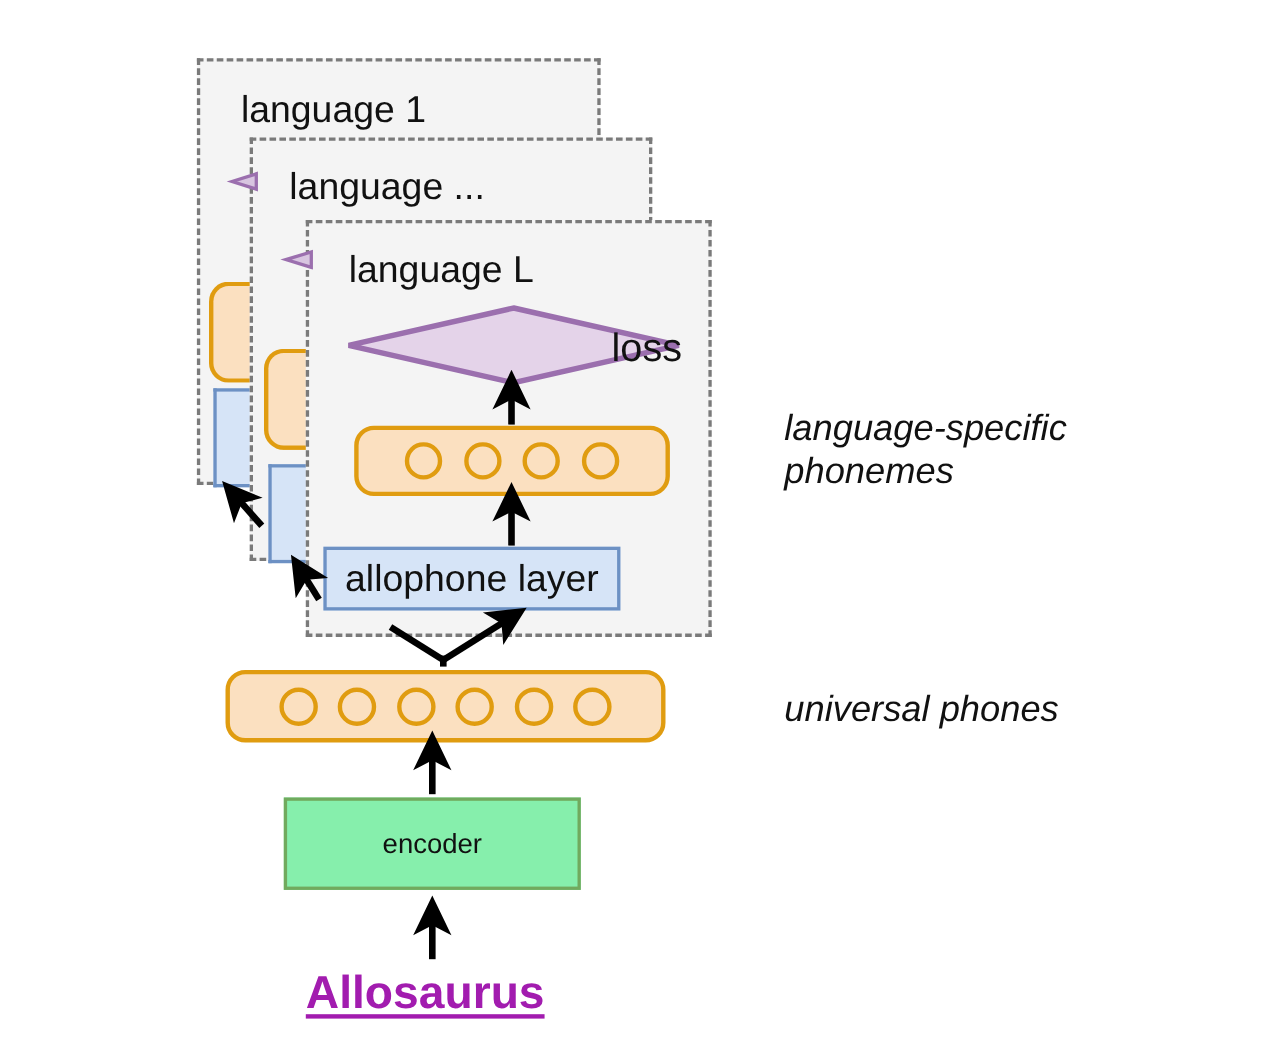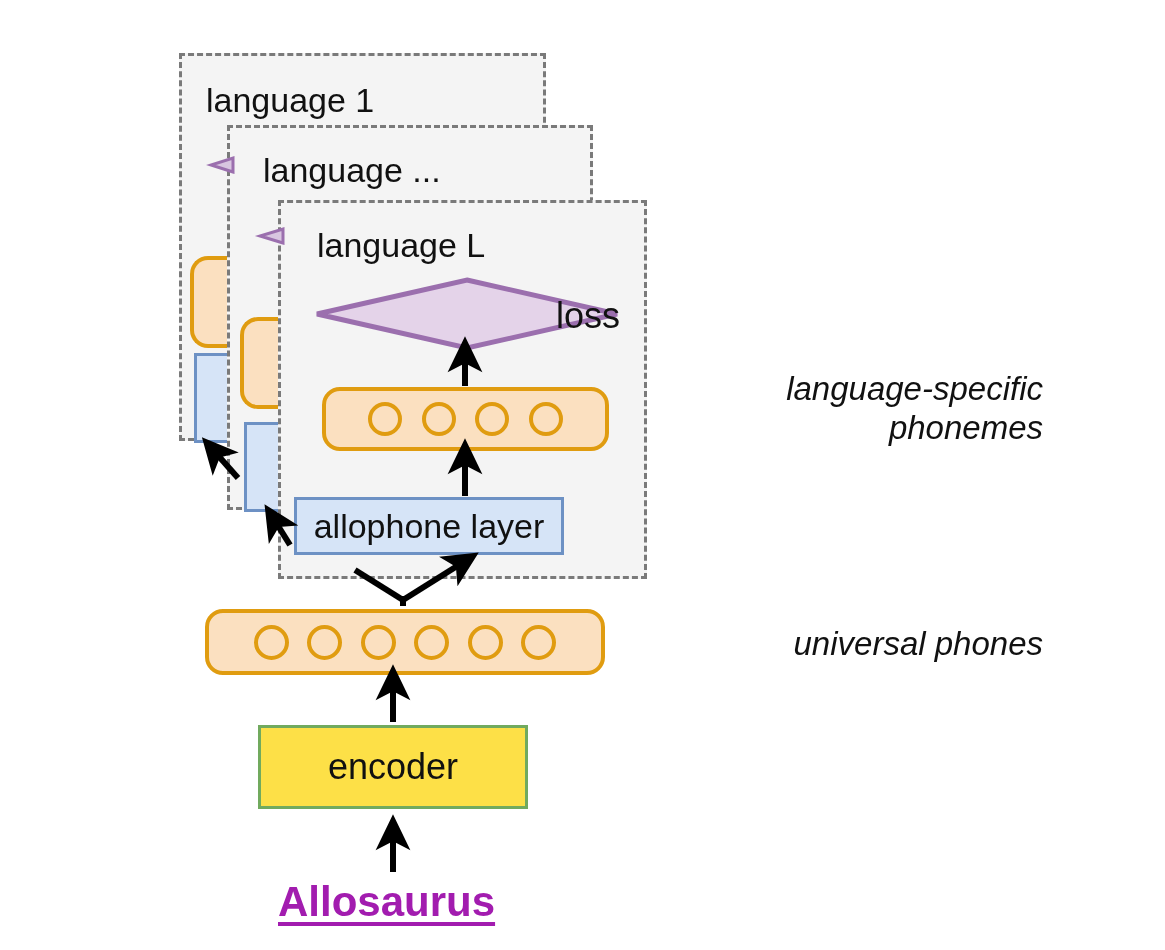--- a/index.html
+++ b/index.html
@@ -74,27 +74,27 @@
     align-items: center;
     justify-content: center;
     font-size: 34px;
     color: #111111;
     white-space: nowrap;
   }
 
   
   .encoder-box {
     position: absolute;
-    background: #fde047;
+    background: #86efac;
     border: 3px solid #71aa5e;
     box-sizing: border-box;
     display: flex;
     align-items: center;
     justify-content: center;
-    font-size: 36px;
+    font-size: 25px;
     color: #111111;
   }
 
   
   .app-title {
     position: absolute;
     font-size: 42px;
     font-weight: bold;
     color: #a21caf;
     text-decoration: underline;
@@ -102,21 +102,21 @@
     white-space: nowrap;
   }
 
   
   .side-note {
     position: absolute;
     font-size: 33px;
     font-style: italic;
     color: #111111;
     line-height: 1.18;
-    text-align: right;
+    text-align: left;
     white-space: pre-line;
   }
 
   
   #arrows {
     position: absolute;
     left: 0;
     top: 0;
     width: 1165px;
     height: 950px;
@@ -139,21 +139,21 @@
 </style>
 </head>
 <body>
 
 <div id="stage">
 
   <div class="lang-panel" style="left:179px; top:53px; width:367px; height:388px;"></div>
 
   <div class="ghost-phone" style="left:190px; top:256px; width:40px; height:92px; border-right:none; border-top-right-radius:0; border-bottom-right-radius:0;"></div>
   <div class="ghost-allo" style="left:194px; top:353px; width:36px; height:90px; border-right:none;"></div>
-  <div class="lang-title" style="left:206px; top:83px;">language 1</div>
+  <div class="lang-title" style="left:219px; top:83px;">language 1</div>
 
   <div class="lang-panel" style="left:227px; top:125px; width:366px; height:385px;"></div>
   <div class="ghost-phone" style="left:240px; top:317px; width:43px; height:92px; border-right:none; border-top-right-radius:0; border-bottom-right-radius:0;"></div>
   <div class="ghost-allo" style="left:244px; top:422px; width:39px; height:90px; border-right:none;"></div>
   <div class="lang-title" style="left:263px; top:153px;">language ...</div>
 
   <div class="lang-panel" style="left:278px; top:200px; width:369px; height:379px;"></div>
   <div class="lang-title" style="left:317px; top:228px;">language L</div>
 
   <svg class="loss-diamond" width="306" height="74" style="left:314px; top:277px;">

